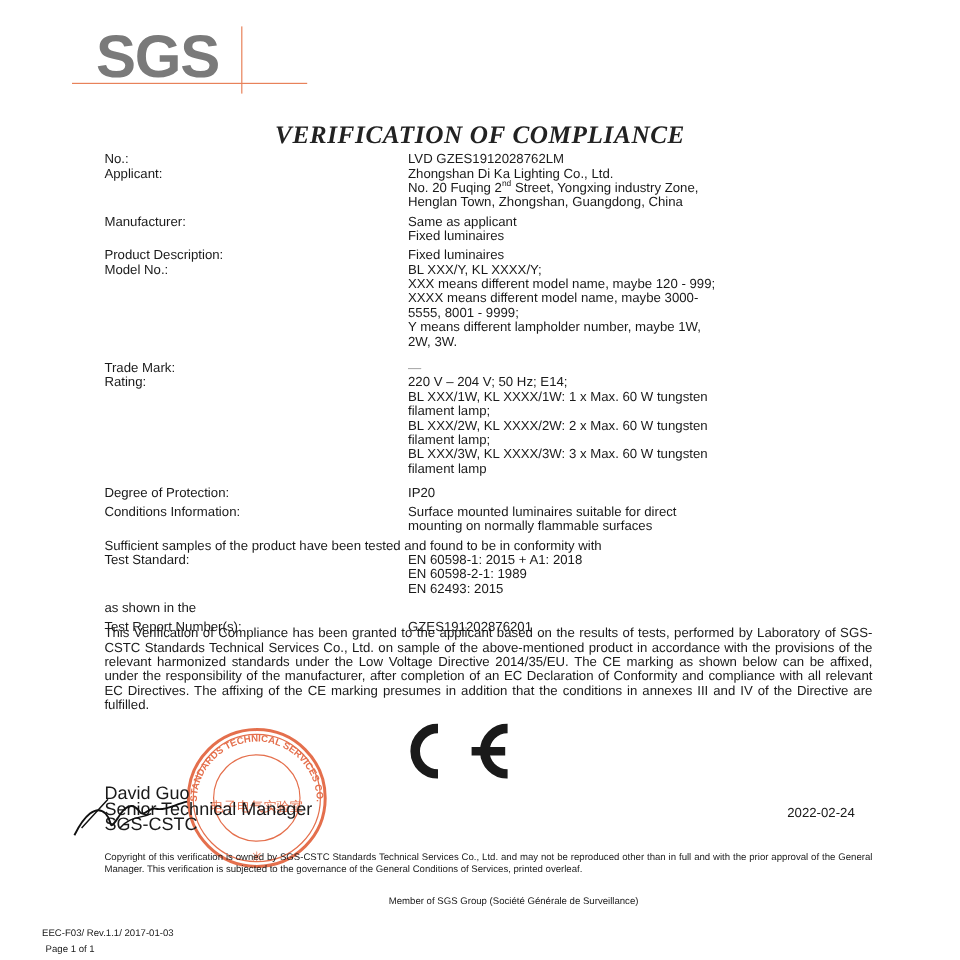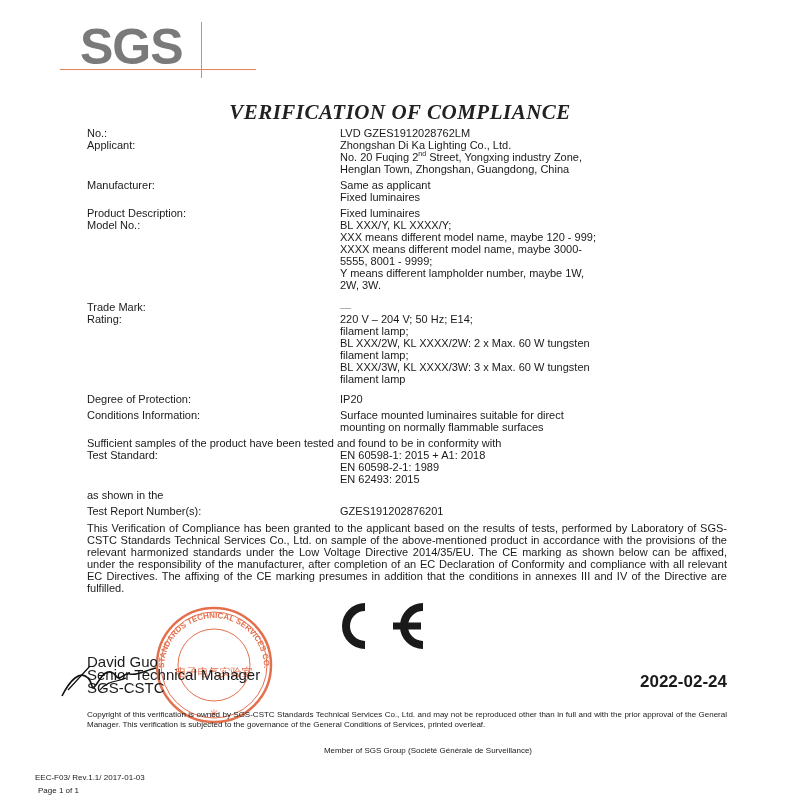--- a/index.html
+++ b/index.html
@@ -10,21 +10,21 @@
   .title { position: absolute; left: 0; width: 800px; top: 100px; text-align: center; font-family: "Liberation Serif", serif; font-style: italic; font-weight: bold; font-size: 21px; letter-spacing: 0.5px; color: #222; }
   .fields { position: absolute; left: 87px; top: 127px; width: 640px; font-size: 11px; line-height: 12px; }
   .row { display: flex; }
   .row .lbl { width: 253px; flex: none; }
   .row .val { flex: 1; }
   .gap { height: 4px; }
   .full { white-space: nowrap; }
   .para { position: absolute; left: 87px; top: 522px; width: 640px; font-size: 11px; line-height: 12px; text-align: justify; }
   .ce { position: absolute; left: 325px; top: 603px; }
   .sign { position: absolute; left: 87px; top: 655px; font-size: 15px; line-height: 13px; }
-  .date { position: absolute; left: 640px; top: 672px; font-size: 17px; font-weight: bold; }
+  .date { position: absolute; left: 656px; top: 672px; font-size: 11px; }
   .stamp { position: absolute; left: 150px; top: 606px; opacity: 0.85; }
   .signature { position: absolute; left: 60px; top: 660px; }
   .copyright { position: absolute; left: 87px; top: 710px; width: 640px; font-size: 8px; line-height: 10px; text-align: justify; }
   .member { position: absolute; left: 0; width: 800px; top: 746px; text-align: center; font-size: 8px; margin-left: 28px; }
   .formno { position: absolute; left: 35px; top: 773px; font-size: 8px; }
   .page { position: absolute; left: 38px; top: 786px; font-size: 8px; }
   sup { font-size: 7px; line-height: 0; }
 </style>
 </head>
 <body>
@@ -74,20 +74,21 @@
   </div>
   <div style="height:10px"></div>
   <div class="row">
     <div class="lbl">Trade Mark:</div>
     <div class="val" style="color:#999">—</div>
   </div>
   <div class="row">
     <div class="lbl">Rating:</div>
     <div class="val">
       <div>220 V – 204 V; 50 Hz; E14;</div>
+      <div>BL XXX/1W, KL XXXX/1W: 1 x Max. 60 W tungsten</div>
       <div>filament lamp;</div>
       <div>BL XXX/2W, KL XXXX/2W: 2 x Max. 60 W tungsten</div>
       <div>filament lamp;</div>
       <div>BL XXX/3W, KL XXXX/3W: 3 x Max. 60 W tungsten</div>
       <div>filament lamp</div>
     </div>
   </div>
   <div class="gap"></div>
   <div class="gap"></div>
   <div class="row">

